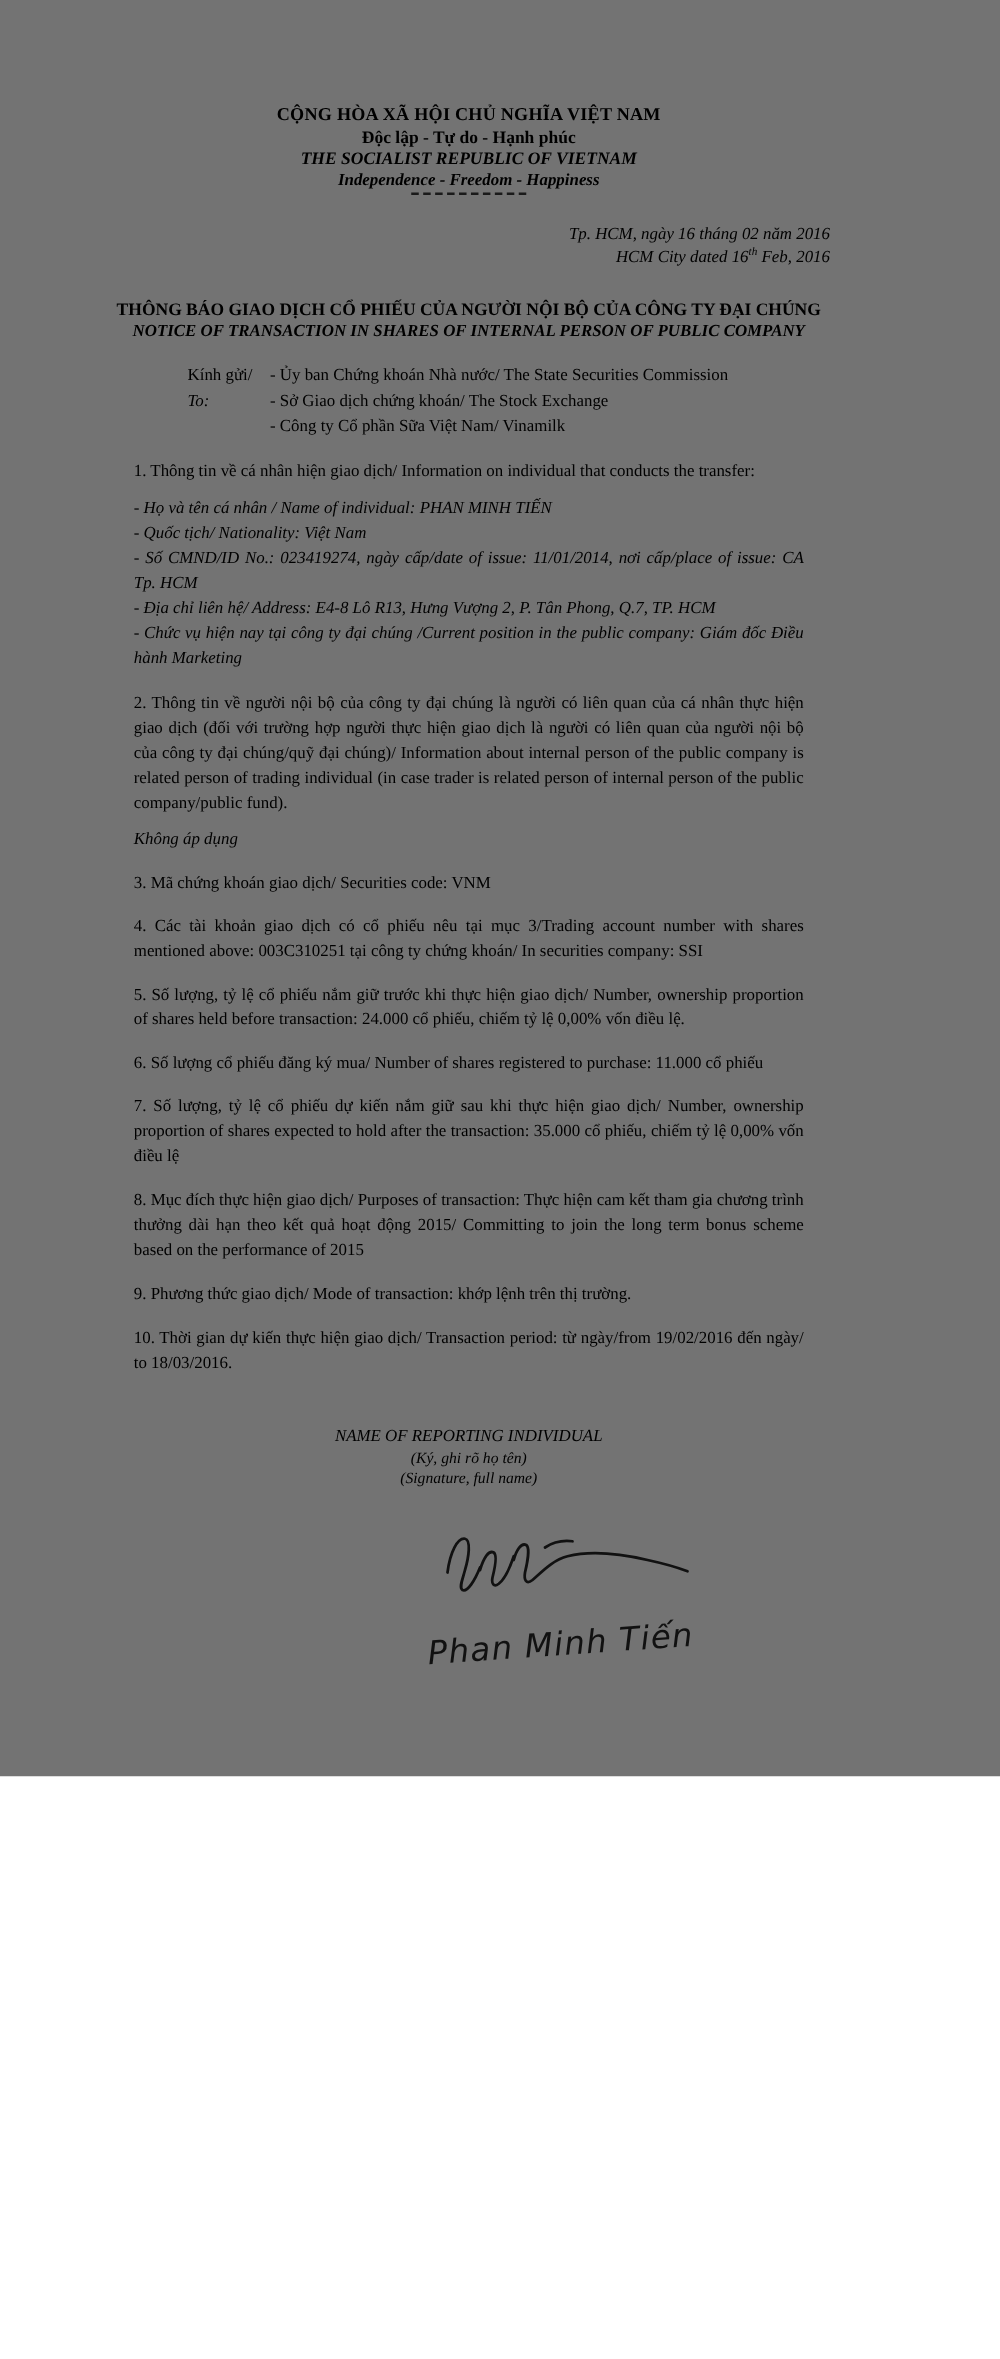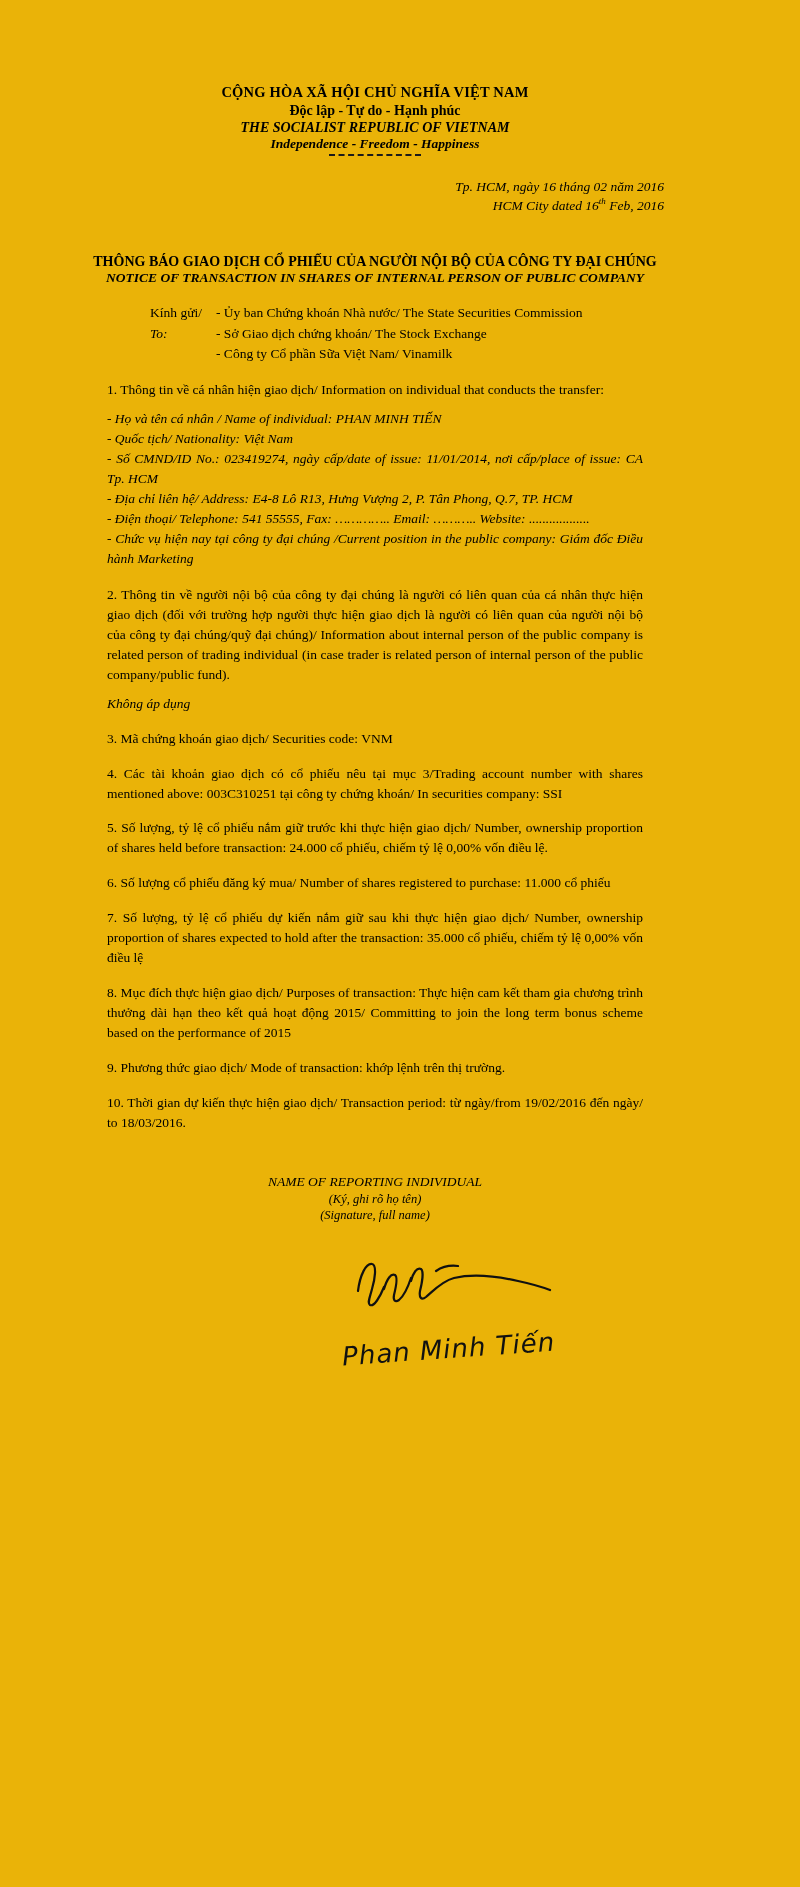--- a/index.html
+++ b/index.html
@@ -12,22 +12,22 @@
     height: 1887px;
     font-family: "Liberation Serif", "DejaVu Serif", serif;
     color: #000000;
     position: relative;
     overflow: hidden;
   }
   .page {
     position: absolute;
     left: 0; top: 0;
     width: 800px;
-    height: 1887px;
-    background: #eab308;
+    height: 1421px;
+    background: #737373;
   }
   
   .content {
     position: absolute;
     left: 60px;
     top: 0;
     width: 630px;
   }
 
   .center { text-align: center; }
@@ -55,21 +55,21 @@
     margin-top: 22px;
     padding-right: 26px;
     font-size: 13.5px;
     font-style: italic;
     line-height: 1.3;
   }
   .dateblock sup { font-size: 9px; vertical-align: super; }
 
   
   .title {
-    margin-top: 39px;
+    margin-top: 26px;
     line-height: 1.25;
   }
   .title .t1 { font-size: 14px; font-weight: bold; }
   .title .t2 { font-size: 13.5px; font-weight: bold; font-style: italic; }
 
   
   .to-block {
     margin-top: 16px;
     margin-left: 90px;
     font-size: 13.5px;
@@ -166,21 +166,20 @@
     </div>
 
     <div class="sec">
       <div>1. Thông tin về cá nhân hiện giao dịch/ Information on individual that conducts the transfer:</div>
     </div>
     <div class="sec tight lines">
       <div class="ln">- Họ và tên cá nhân / Name of individual: PHAN MINH TIẾN</div>
       <div class="ln">- Quốc tịch/ Nationality: Việt Nam</div>
       <div class="ln">- Số CMND/ID No.: 023419274, ngày cấp/date of issue: 11/01/2014, nơi cấp/place of issue: CA Tp. HCM</div>
       <div class="ln">- Địa chỉ liên hệ/ Address: E4-8 Lô R13, Hưng Vượng 2, P. Tân Phong, Q.7, TP. HCM</div>
-      <div class="ln">- Điện thoại/ Telephone: 541 55555, Fax: ………….. Email: ……….. Website: ..................</div>
       <div class="ln">- Chức vụ hiện nay tại công ty đại chúng /Current position in the public company: Giám đốc Điều hành Marketing</div>
     </div>
 
     <div class="sec">
       <div>2. Thông tin về người nội bộ của công ty đại chúng là người có liên quan của cá nhân thực hiện giao dịch (đối với trường hợp người thực hiện giao dịch là người có liên quan của người nội bộ của công ty đại chúng/quỹ đại chúng)/ Information about internal person of the public company is related person of trading individual (in case trader is related person of internal person of the public company/public fund).</div>
     </div>
     <div class="sec tight ital">
       <div>Không áp dụng</div>
     </div>
 

